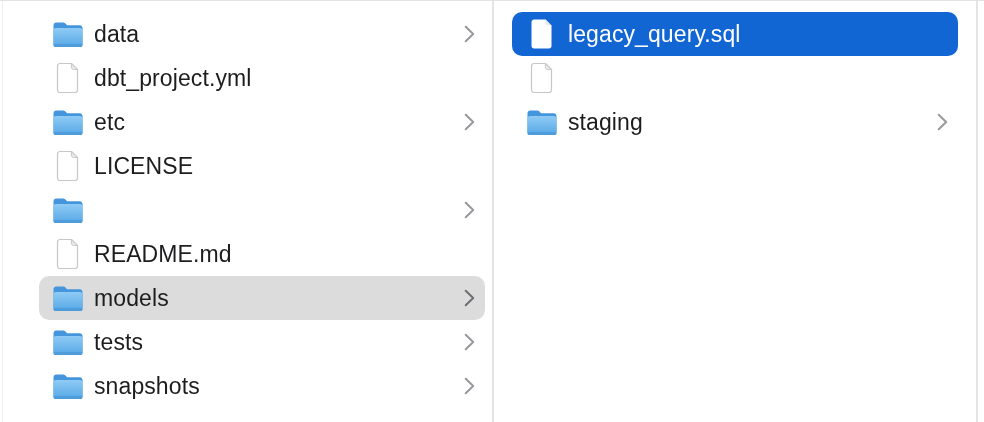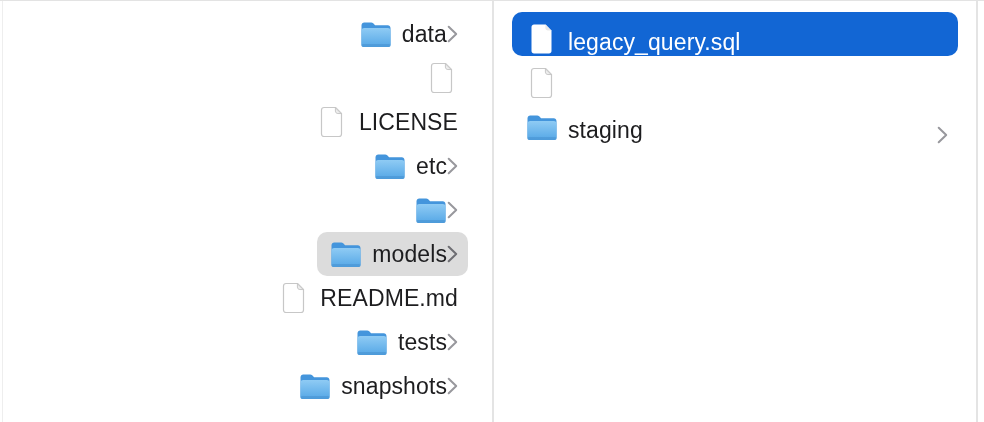--- a/index.html
+++ b/index.html
@@ -22,31 +22,31 @@
   .divider{
     position:absolute;top:0;bottom:0;width:2px;
     background:#e4e4e4;
   }
   .divider-1{left:492px;}
   .divider-2{left:976px;}
   .column{
     position:absolute;top:11px;
     display:flex;flex-direction:column;
   }
-  .col-0{left:0;width:492px;align-items:flex-end;}
+  .col-0{left:17px;width:492px;}
   .col-1{left:494px;width:482px;}
   .row{
     height:44px;
     display:flex;align-items:center;
     border-radius:10px;
     box-sizing:border-box;
     padding-right:10px;
   }
   .col-0 .row{margin:0 24px 0 22px;padding-left:13px;}
-  .col-1 .row{margin:0 18px;padding-left:14px;align-items:flex-end;}
+  .col-1 .row{margin:0 18px;padding-left:14px;}
   .sel-primary{background:#1266d4;color:#ffffff;}
   .sel-secondary{background:#dcdcdc;}
   .icon-slot{
     width:32px;height:34px;flex:none;
     display:flex;align-items:center;justify-content:center;
   }
   .label{
     margin-left:10px;
     white-space:nowrap;
     letter-spacing:0.1px;
@@ -90,82 +90,83 @@
           </svg>
         </span>
       </div>
       <div class="row">
         <span class="icon-slot">
           <svg width="25" height="32" viewBox="0 0 25 32">
             <path d="M4 1.5 h11.7 L21.5 7.4 V28 c0 1.4 -1.1 2.5 -2.5 2.5 H4 c-1.4 0 -2.5 -1.1 -2.5 -2.5 V4 C1.5 2.6 2.6 1.5 4 1.5 z" fill="#ffffff" stroke="#c7c7c7" stroke-width="1.2"></path>
             <path d="M15.4 1.8 v3.3 c0 1.35 1.1 2.45 2.45 2.45 h3.3 z" fill="#ededed" stroke="#c7c7c7" stroke-width="1"></path>
           </svg>
         </span>
+        <span class="label">dbt_project.yml</span>
+      </div>
+      <div class="row">
+        <span class="icon-slot">
+          <svg width="32" height="27" viewBox="0 0 32 27">
+            <path d="M1.5 23.3 V4.2 C1.5 2.7 2.7 1.5 4.2 1.5 h7 c.75 0 1.47.3 2 .83 l1.9 1.87 H27.8 c1.5 0 2.7 1.2 2.7 2.7 V23.3 c0 1.5 -1.2 2.7 -2.7 2.7 H4.2 c-1.5 0 -2.7 -1.2 -2.7 -2.7 z" fill="#4495dc"></path>
+            <rect x="1.5" y="7" width="29" height="19" rx="2.7" fill="url(#foldergrad)"></rect>
+            <rect x="1.5" y="23" width="29" height="3" rx="1.5" fill="#4792d2" opacity="0.6"></rect>
+          </svg>
+        </span>
+        <span class="label">etc</span>
+        <span class="chevron">
+          <svg width="11" height="18" viewBox="0 0 11 18">
+            <path class="chev-line" d="M1.7 1.7 L9.2 9 L1.7 16.3" fill="none" stroke-width="2" stroke-linecap="round" stroke-linejoin="round"></path>
+          </svg>
+        </span>
       </div>
       <div class="row">
         <span class="icon-slot">
           <svg width="25" height="32" viewBox="0 0 25 32">
             <path d="M4 1.5 h11.7 L21.5 7.4 V28 c0 1.4 -1.1 2.5 -2.5 2.5 H4 c-1.4 0 -2.5 -1.1 -2.5 -2.5 V4 C1.5 2.6 2.6 1.5 4 1.5 z" fill="#ffffff" stroke="#c7c7c7" stroke-width="1.2"></path>
             <path d="M15.4 1.8 v3.3 c0 1.35 1.1 2.45 2.45 2.45 h3.3 z" fill="#ededed" stroke="#c7c7c7" stroke-width="1"></path>
           </svg>
         </span>
         <span class="label">LICENSE</span>
       </div>
       <div class="row">
         <span class="icon-slot">
           <svg width="32" height="27" viewBox="0 0 32 27">
             <path d="M1.5 23.3 V4.2 C1.5 2.7 2.7 1.5 4.2 1.5 h7 c.75 0 1.47.3 2 .83 l1.9 1.87 H27.8 c1.5 0 2.7 1.2 2.7 2.7 V23.3 c0 1.5 -1.2 2.7 -2.7 2.7 H4.2 c-1.5 0 -2.7 -1.2 -2.7 -2.7 z" fill="#4495dc"></path>
             <rect x="1.5" y="7" width="29" height="19" rx="2.7" fill="url(#foldergrad)"></rect>
             <rect x="1.5" y="23" width="29" height="3" rx="1.5" fill="#4792d2" opacity="0.6"></rect>
           </svg>
         </span>
-        <span class="label">etc</span>
-        <span class="chevron">
-          <svg width="11" height="18" viewBox="0 0 11 18">
-            <path class="chev-line" d="M1.7 1.7 L9.2 9 L1.7 16.3" fill="none" stroke-width="2" stroke-linecap="round" stroke-linejoin="round"></path>
-          </svg>
-        </span>
-      </div>
-      <div class="row">
-        <span class="icon-slot">
-          <svg width="32" height="27" viewBox="0 0 32 27">
-            <path d="M1.5 23.3 V4.2 C1.5 2.7 2.7 1.5 4.2 1.5 h7 c.75 0 1.47.3 2 .83 l1.9 1.87 H27.8 c1.5 0 2.7 1.2 2.7 2.7 V23.3 c0 1.5 -1.2 2.7 -2.7 2.7 H4.2 c-1.5 0 -2.7 -1.2 -2.7 -2.7 z" fill="#4495dc"></path>
-            <rect x="1.5" y="7" width="29" height="19" rx="2.7" fill="url(#foldergrad)"></rect>
-            <rect x="1.5" y="23" width="29" height="3" rx="1.5" fill="#4792d2" opacity="0.6"></rect>
-          </svg>
-        </span>
-        <span class="chevron">
-          <svg width="11" height="18" viewBox="0 0 11 18">
-            <path class="chev-line" d="M1.7 1.7 L9.2 9 L1.7 16.3" fill="none" stroke-width="2" stroke-linecap="round" stroke-linejoin="round"></path>
-          </svg>
-        </span>
+        <span class="chevron">
+          <svg width="11" height="18" viewBox="0 0 11 18">
+            <path class="chev-line" d="M1.7 1.7 L9.2 9 L1.7 16.3" fill="none" stroke-width="2" stroke-linecap="round" stroke-linejoin="round"></path>
+          </svg>
+        </span>
+      </div>
+      <div class="row">
+        <span class="icon-slot">
+          <svg width="25" height="32" viewBox="0 0 25 32">
+            <path d="M4 1.5 h11.7 L21.5 7.4 V28 c0 1.4 -1.1 2.5 -2.5 2.5 H4 c-1.4 0 -2.5 -1.1 -2.5 -2.5 V4 C1.5 2.6 2.6 1.5 4 1.5 z" fill="#ffffff" stroke="#c7c7c7" stroke-width="1.2"></path>
+            <path d="M15.4 1.8 v3.3 c0 1.35 1.1 2.45 2.45 2.45 h3.3 z" fill="#ededed" stroke="#c7c7c7" stroke-width="1"></path>
+          </svg>
+        </span>
+        <span class="label">README.md</span>
       </div>
       <div class="row sel-secondary">
         <span class="icon-slot">
           <svg width="32" height="27" viewBox="0 0 32 27">
             <path d="M1.5 23.3 V4.2 C1.5 2.7 2.7 1.5 4.2 1.5 h7 c.75 0 1.47.3 2 .83 l1.9 1.87 H27.8 c1.5 0 2.7 1.2 2.7 2.7 V23.3 c0 1.5 -1.2 2.7 -2.7 2.7 H4.2 c-1.5 0 -2.7 -1.2 -2.7 -2.7 z" fill="#4495dc"></path>
             <rect x="1.5" y="7" width="29" height="19" rx="2.7" fill="url(#foldergrad)"></rect>
             <rect x="1.5" y="23" width="29" height="3" rx="1.5" fill="#4792d2" opacity="0.6"></rect>
           </svg>
         </span>
         <span class="label">models</span>
         <span class="chevron">
           <svg width="11" height="18" viewBox="0 0 11 18">
             <path class="chev-line" d="M1.7 1.7 L9.2 9 L1.7 16.3" fill="none" stroke-width="2" stroke-linecap="round" stroke-linejoin="round"></path>
           </svg>
         </span>
-      </div>
-      <div class="row">
-        <span class="icon-slot">
-          <svg width="25" height="32" viewBox="0 0 25 32">
-            <path d="M4 1.5 h11.7 L21.5 7.4 V28 c0 1.4 -1.1 2.5 -2.5 2.5 H4 c-1.4 0 -2.5 -1.1 -2.5 -2.5 V4 C1.5 2.6 2.6 1.5 4 1.5 z" fill="#ffffff" stroke="#c7c7c7" stroke-width="1.2"></path>
-            <path d="M15.4 1.8 v3.3 c0 1.35 1.1 2.45 2.45 2.45 h3.3 z" fill="#ededed" stroke="#c7c7c7" stroke-width="1"></path>
-          </svg>
-        </span>
-        <span class="label">README.md</span>
       </div>
       <div class="row">
         <span class="icon-slot">
           <svg width="32" height="27" viewBox="0 0 32 27">
             <path d="M1.5 23.3 V4.2 C1.5 2.7 2.7 1.5 4.2 1.5 h7 c.75 0 1.47.3 2 .83 l1.9 1.87 H27.8 c1.5 0 2.7 1.2 2.7 2.7 V23.3 c0 1.5 -1.2 2.7 -2.7 2.7 H4.2 c-1.5 0 -2.7 -1.2 -2.7 -2.7 z" fill="#4495dc"></path>
             <rect x="1.5" y="7" width="29" height="19" rx="2.7" fill="url(#foldergrad)"></rect>
             <rect x="1.5" y="23" width="29" height="3" rx="1.5" fill="#4792d2" opacity="0.6"></rect>
           </svg>
         </span>
         <span class="label">tests</span>

